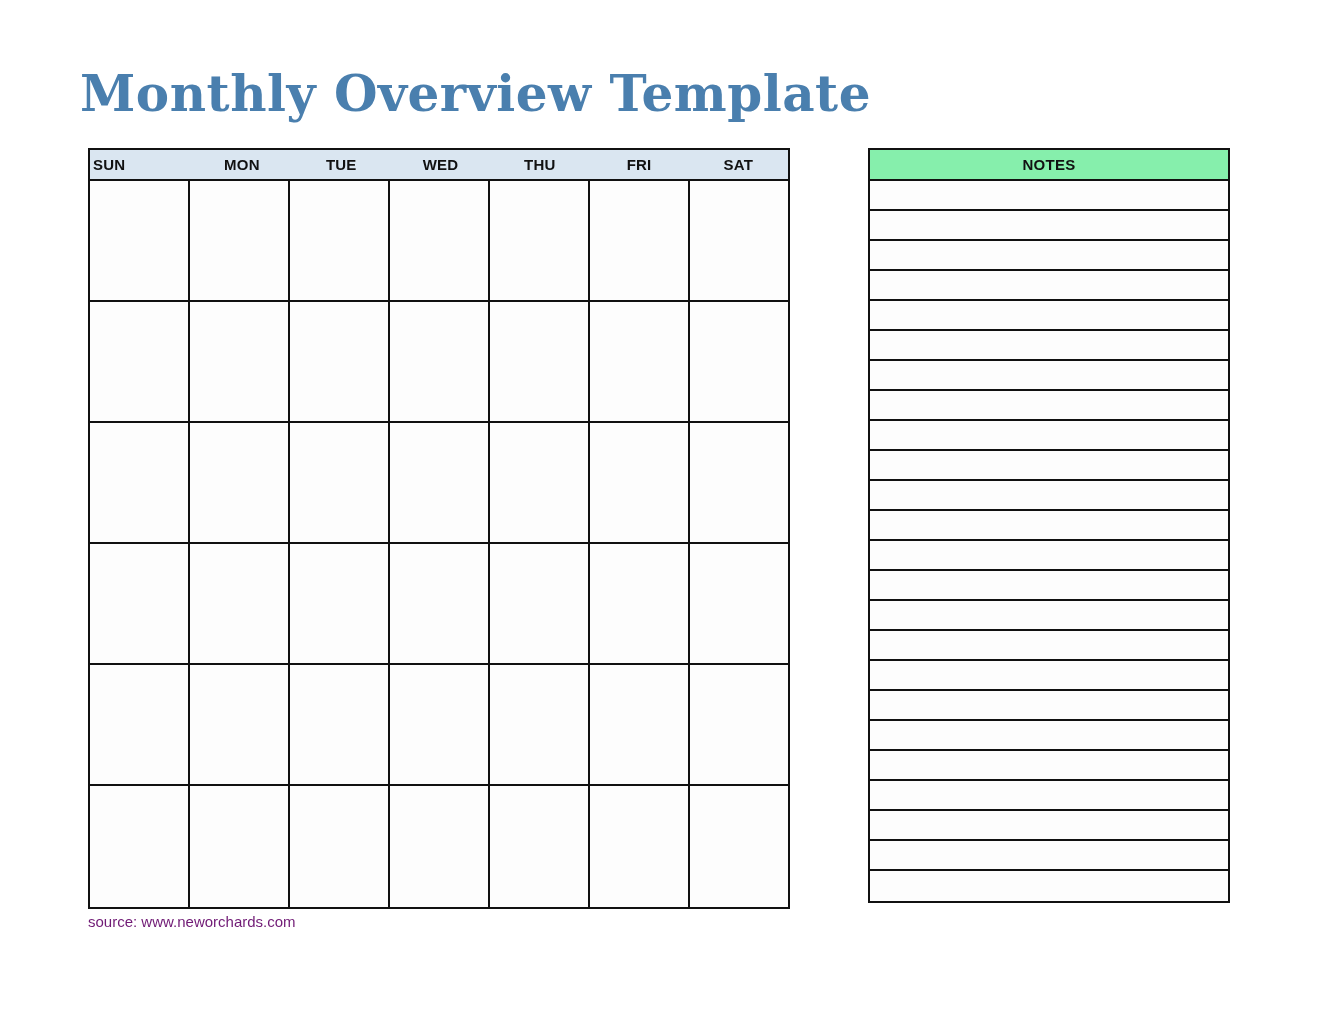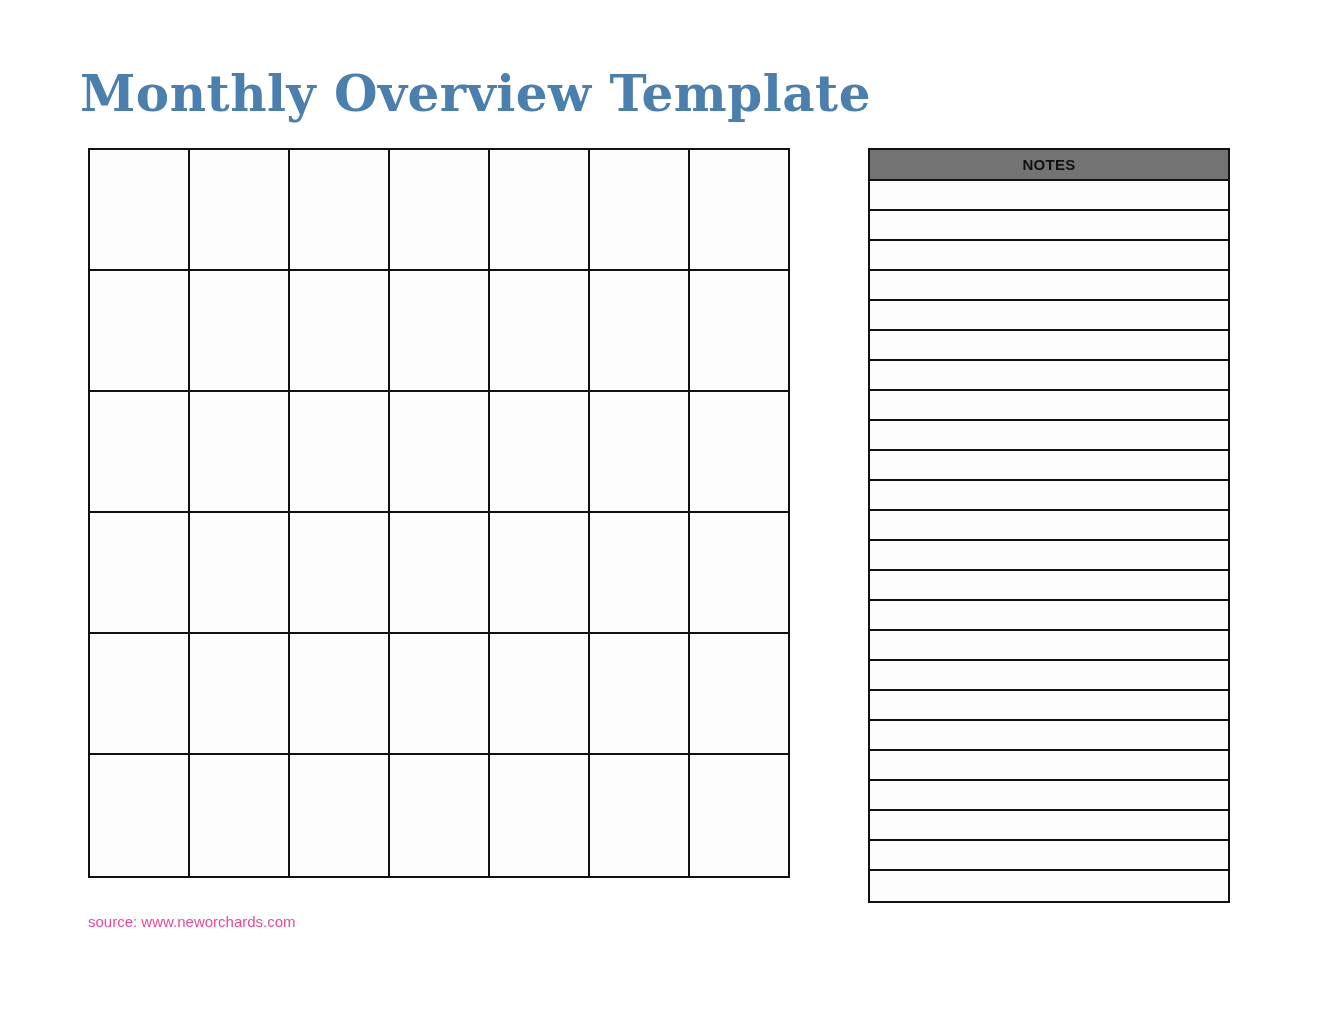--- a/index.html
+++ b/index.html
@@ -81,21 +81,21 @@
   .notes {
     position: absolute;
     left: 868px;
     top: 148px;
     width: 362px;
     border: 2px solid #111111;
     box-sizing: border-box;
     background: #ffffff;
   }
   .notes-header {
-    background: #737373;
+    background: #86efac;
     border-bottom: 2px solid #111111;
     height: 31px;
     display: flex;
     align-items: center;
     justify-content: center;
     font-size: 15px;
     font-weight: 700;
     color: #111111;
     letter-spacing: 0.3px;
     box-sizing: border-box;
@@ -107,30 +107,39 @@
     background: #fdfdfd;
   }
   .notes-line.last { border-bottom: none; }
 
   
   .source-note {
     position: absolute;
     left: 88px;
     top: 913px;
     font-size: 15px;
-    color: #ec4899;
+    color: #701a75;
     white-space: nowrap;
   }
 </style>
 </head>
 <body>
 
 <div class="page-title">Monthly Overview Template</div>
 
 <div class="calendar">
+  <div class="cal-header">
+      <div class="day first">SUN</div>
+      <div class="day">MON</div>
+      <div class="day">TUE</div>
+      <div class="day">WED</div>
+      <div class="day">THU</div>
+      <div class="day">FRI</div>
+      <div class="day">SAT</div>
+    </div>
   <div class="cal-body">
       <div class="cal-row">
         <div class="cal-cell"></div>
         <div class="cal-cell"></div>
         <div class="cal-cell"></div>
         <div class="cal-cell"></div>
         <div class="cal-cell"></div>
         <div class="cal-cell"></div>
         <div class="cal-cell last"></div>
       </div>

